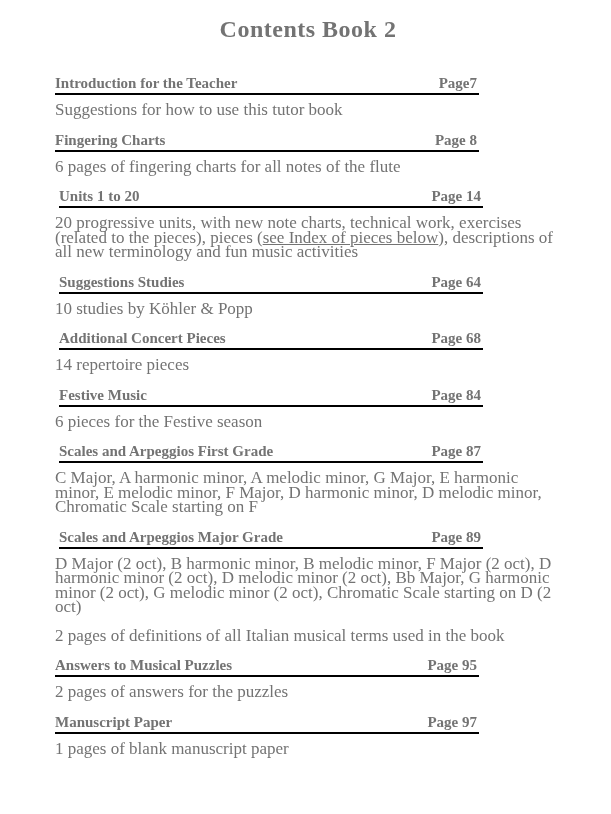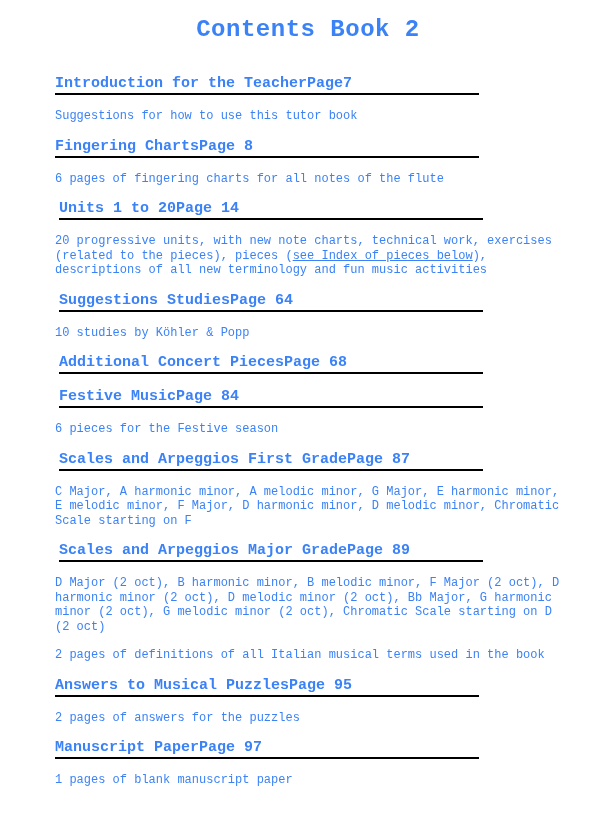--- a/index.html
+++ b/index.html
@@ -5,39 +5,40 @@
     html, body {
       margin: 0;
       padding: 0;
       background: #ffffff;
     }
     .page {
       width: 611px;
       height: 814px;
       box-sizing: border-box;
       background: #ffffff;
-      color: #3b82f6;
-      font-family: Liberation Mono, monospace;
+      color: #737373;
+      font-family: Liberation Serif, serif;
       padding: 16px 50px 0 55px;
       overflow: hidden;
       border-radius: 30px;
     }
     .page-title {
       font-size: 24px;
       font-weight: bold;
       text-align: center;
       margin: 0 0 32px 0;
       letter-spacing: 0.5px;
     }
     .toc-section {
       margin-bottom: 14px;
     }
     .toc-row {
       width: 424px;
       display: flex;
+      justify-content: space-between;
       align-items: baseline;
       border-bottom: 2px solid #000000;
       padding-bottom: 1px;
       font-size: 15px;
       font-weight: bold;
     }
     
     .toc-section:nth-child(3) .toc-row,
     .toc-section:nth-child(4) .toc-row,
     .toc-section:nth-child(5) .toc-row,
@@ -48,23 +49,23 @@
       margin-left: 4px;
     }
     .toc-entry-title {
       white-space: nowrap;
     }
     .toc-entry-page {
       white-space: nowrap;
       padding-right: 2px;
     }
     .toc-desc {
-      font-size: 12px;
+      font-size: 17px;
       line-height: 14.5px;
-      margin: 14px 0 0 0;
+      margin: 8px 0 0 0;
       max-width: 505px;
     }
     .underlined-phrase {
       text-decoration: underline;
       text-align: right;
     }
   </style>
 </head>
 <body>
 
@@ -101,20 +102,21 @@
       <span class="toc-entry-page">Page 64</span>
     </div>
     <p class="toc-desc">10 studies by Köhler &amp; Popp</p>
   </section>
 
   <section class="toc-section">
     <div class="toc-row">
       <span class="toc-entry-title">Additional Concert Pieces</span>
       <span class="toc-entry-page">Page 68</span>
     </div>
+    <p class="toc-desc">14 repertoire pieces</p>
   </section>
 
   <section class="toc-section">
     <div class="toc-row">
       <span class="toc-entry-title">Festive Music</span>
       <span class="toc-entry-page">Page 84</span>
     </div>
     <p class="toc-desc">6 pieces for the Festive season</p>
   </section>
 

